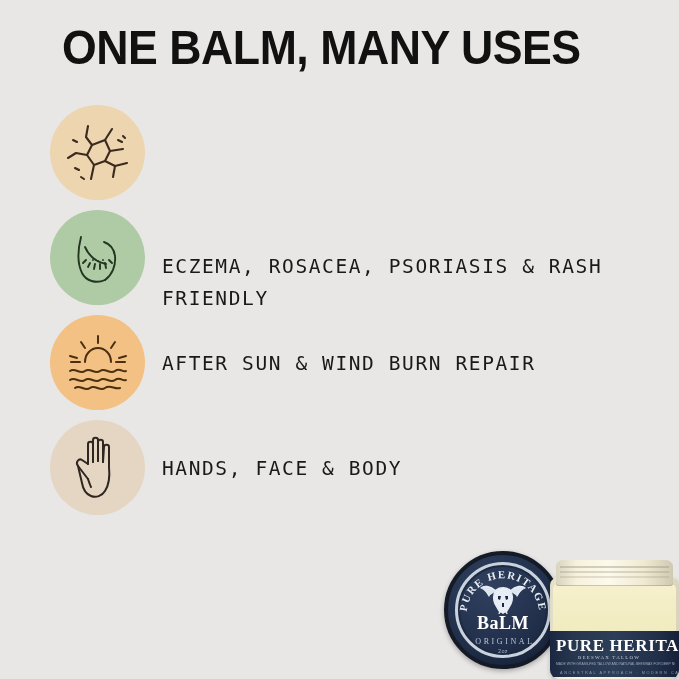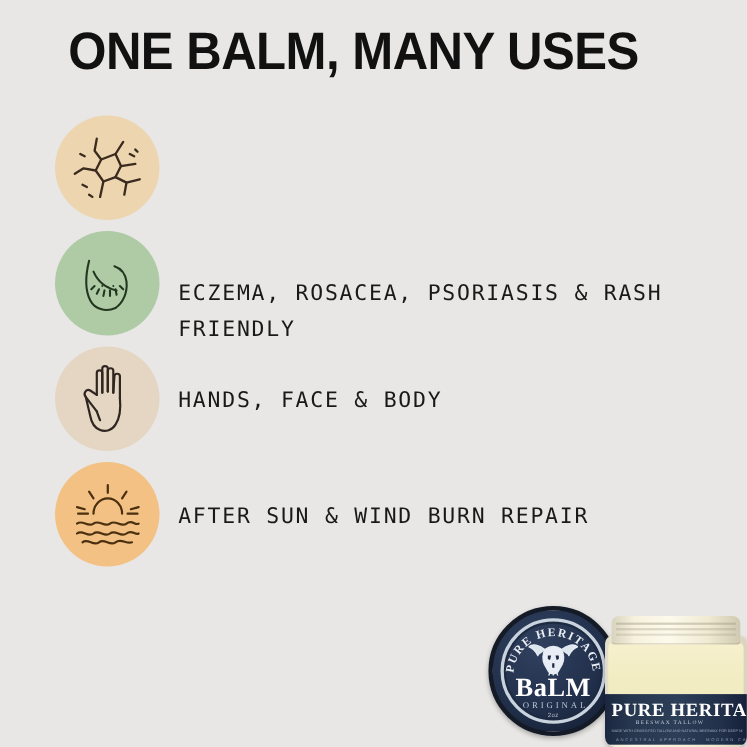--- a/index.html
+++ b/index.html
@@ -111,21 +111,21 @@
     position:absolute;
     left:50%; top:27px;
     transform:translateX(-50%);
   }
   .tin-brand {
     position:absolute;
     left:0; right:0; top:59px;
     text-align:center;
     font-family:"Liberation Serif", serif;
     font-weight:bold;
-    font-size:24px;
+    font-size:18px;
     color:#ffffff;
     letter-spacing:0.5px;
     line-height:1;
   }
   .tin-sub {
     position:absolute;
     left:4px; right:0; top:82px;
     text-align:center;
     font-family:"Liberation Serif", serif;
     font-size:8px;
@@ -274,39 +274,20 @@
           <circle cx="30" cy="35" r="0.9" fill="#25361F" stroke="none"></circle>
           <circle cx="35" cy="36" r="0.9" fill="#25361F" stroke="none"></circle>
           <circle cx="40" cy="35" r="0.9" fill="#25361F" stroke="none"></circle>
         </svg>
       </span>
     </div>
     <div class="row-label">ECZEMA, ROSACEA, PSORIASIS &amp; RASH
 FRIENDLY</div>
   </div>
 
-  <div class="row row-5">
-    <div class="badge" style="background:#E4D6C3;">
-      <span>
-        <svg width="58" height="70" viewBox="0 0 58 70" fill="none" stroke="#2F2620" stroke-width="2" stroke-linecap="round" stroke-linejoin="round">
-
-          <path d="M19 31 L19 11 C19 8 24 8 24 11 L24 29"></path>
-          <path d="M24 29 L24 7 C24 4 29 4 29 7 L29 28"></path>
-          <path d="M29 28 L29 9 C29 6 34 6 34 9 L34 29"></path>
-          <path d="M34 29 L35 14 C35 11 40 11 40 14 L40 34"></path>
-
-          <path d="M19 31 L13 27 C10 25 6 29 9 33 L19 46"></path>
-          <path d="M40 34 C41 44 40 52 36 58 C33 63 27 65 22 63 C17 61 14 56 13 50 L9 33"></path>
-          <path d="M19 46 C20 49 21 52 22 54"></path>
-        </svg>
-      </span>
-    </div>
-    <div class="row-label">HANDS, FACE &amp; BODY</div>
-  </div>
-
   <div class="row row-4">
     <div class="badge" style="background:#F3C183;">
       <span>
         <svg width="70" height="64" viewBox="0 0 70 64" fill="none" stroke="#4A2F10" stroke-width="2" stroke-linecap="round" stroke-linejoin="round">
 
           <path d="M22 31 C22 23 28 17 35 17 C42 17 48 23 48 31"></path>
 
           <path d="M35 5 L35 12"></path>
           <path d="M18 11 L22 17"></path>
           <path d="M52 11 L48 17"></path>
@@ -315,20 +296,39 @@
           <path d="M8 31 L17 31"></path>
           <path d="M53 31 L62 31"></path>
 
           <path d="M7 40 C12 36 17 44 22 40 C27 36 32 44 37 40 C42 36 47 44 52 40 C57 36 60 42 63 40"></path>
           <path d="M7 49 C12 45 17 53 22 49 C27 45 32 53 37 49 C42 45 47 53 52 49 C57 45 60 51 63 49"></path>
           <path d="M12 57 C17 53 22 61 27 57 C32 53 37 61 42 57 C47 53 52 59 57 57"></path>
         </svg>
       </span>
     </div>
     <div class="row-label">AFTER SUN &amp; WIND BURN REPAIR</div>
+  </div>
+
+  <div class="row row-5">
+    <div class="badge" style="background:#E4D6C3;">
+      <span>
+        <svg width="58" height="70" viewBox="0 0 58 70" fill="none" stroke="#2F2620" stroke-width="2" stroke-linecap="round" stroke-linejoin="round">
+
+          <path d="M19 31 L19 11 C19 8 24 8 24 11 L24 29"></path>
+          <path d="M24 29 L24 7 C24 4 29 4 29 7 L29 28"></path>
+          <path d="M29 28 L29 9 C29 6 34 6 34 9 L34 29"></path>
+          <path d="M34 29 L35 14 C35 11 40 11 40 14 L40 34"></path>
+
+          <path d="M19 31 L13 27 C10 25 6 29 9 33 L19 46"></path>
+          <path d="M40 34 C41 44 40 52 36 58 C33 63 27 65 22 63 C17 61 14 56 13 50 L9 33"></path>
+          <path d="M19 46 C20 49 21 52 22 54"></path>
+        </svg>
+      </span>
+    </div>
+    <div class="row-label">HANDS, FACE &amp; BODY</div>
   </div>
 
 </div>
 
 <div class="products">
 
   <div class="tin">
     <div class="tin-rim"></div>
 
     <svg class="tin-arc" viewBox="0 0 118 118">

